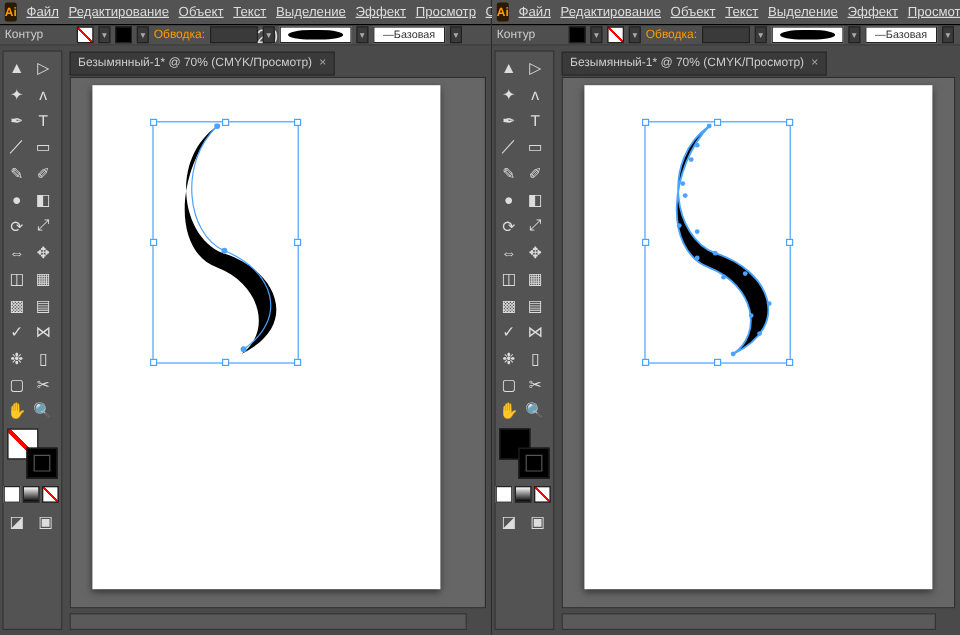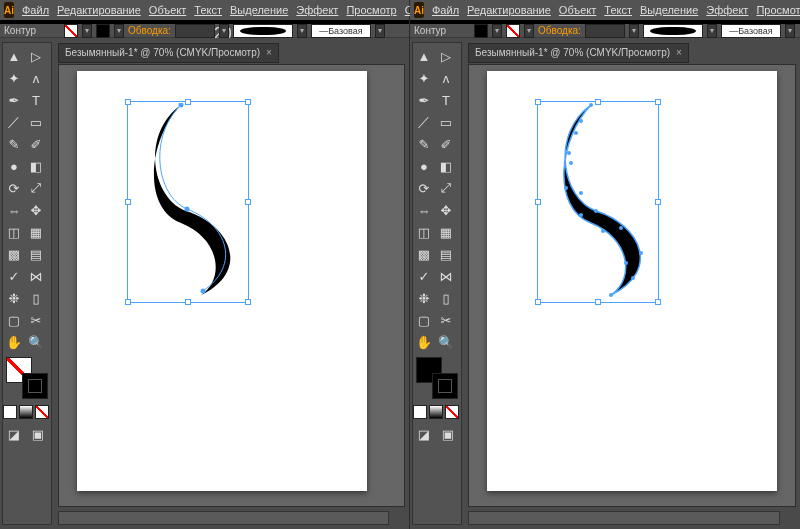--- a/index.html
+++ b/index.html
@@ -3,21 +3,21 @@
 <meta charset="utf-8">
 <style>
   * { box-sizing: border-box; margin: 0; padding: 0; font-family: Tahoma, Arial, sans-serif; }
   body { width: 800px; height: 529px; background: #4a4a4a; overflow: hidden; display: flex; }
   .pane { position: relative; height: 100%; background: #4a4a4a; display: flex; flex-direction: column; }
   .pane.left { width: 410px; border-right: 1px solid #2b2b2b; }
   .pane.right { width: 390px; }
   .menubar { height: 20px; background: #535353; display: flex; align-items: center; padding: 0 4px; gap: 8px; font-size: 11px; color: #ddd; }
   .ai-logo { width: 16px; height: 16px; background: #2b1a00; color: #ff9a00; font-weight: bold; font-size: 10px; display: flex; align-items: center; justify-content: center; border-radius: 2px; }
   .menubar span.menu-item { cursor: default; text-decoration: underline; }
-  .optbar { height: 18px; background: #4f4f4f; border-top: 4px solid #000000; border-bottom: 1px solid #3a3a3a; display: flex; align-items: center; padding: 0 4px; gap: 4px; font-size: 10px; color: #ccc; }
+  .optbar { height: 18px; background: #4f4f4f; border-top: 1px solid #000000; border-bottom: 1px solid #3a3a3a; display: flex; align-items: center; padding: 0 4px; gap: 4px; font-size: 10px; color: #ccc; }
   .swatch { width: 14px; height: 14px; border: 1px solid #222; display:inline-block; }
   .swatch.none { background: linear-gradient(to top right, #fff 0 45%, red 45% 55%, #fff 55%); }
   .swatch.black { background: #000; }
   .ptbox { width: 32px; height: 14px; background: #3a3a3a; border: 1px solid #222; color: #ddd; font-size: 16px; text-align:center;padding-left:38px; }
   .brushprev { width: 60px; height: 14px; background: #fff; display:flex; align-items:center; justify-content:center; border:1px solid #222;}
   .brushprev .ell { width: 46px; height: 8px; background: #000; border-radius: 50%/60%; }
   .styleprev { width: 60px; height: 14px; background:#fff; border:1px solid #222; display:flex; align-items:center; justify-content:center; font-size:9px; color:#333; }
   .hl { color:#ff9a00; font-size:10px;text-align:center;}
   .workarea { flex:1; position: relative; display:flex; }
   .toolcol { width: 30px; background:#535353; border:1px solid #323232; margin:4px 2px; display:flex; flex-direction:column; align-items:center; padding:2px 0; gap:0; }

